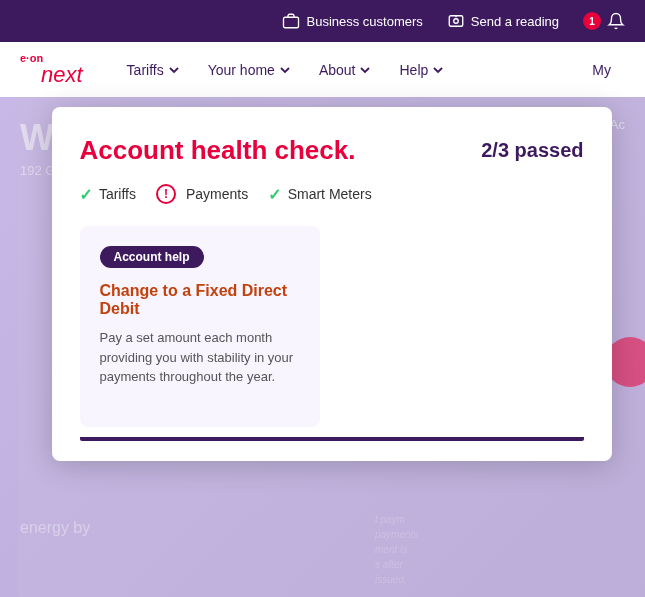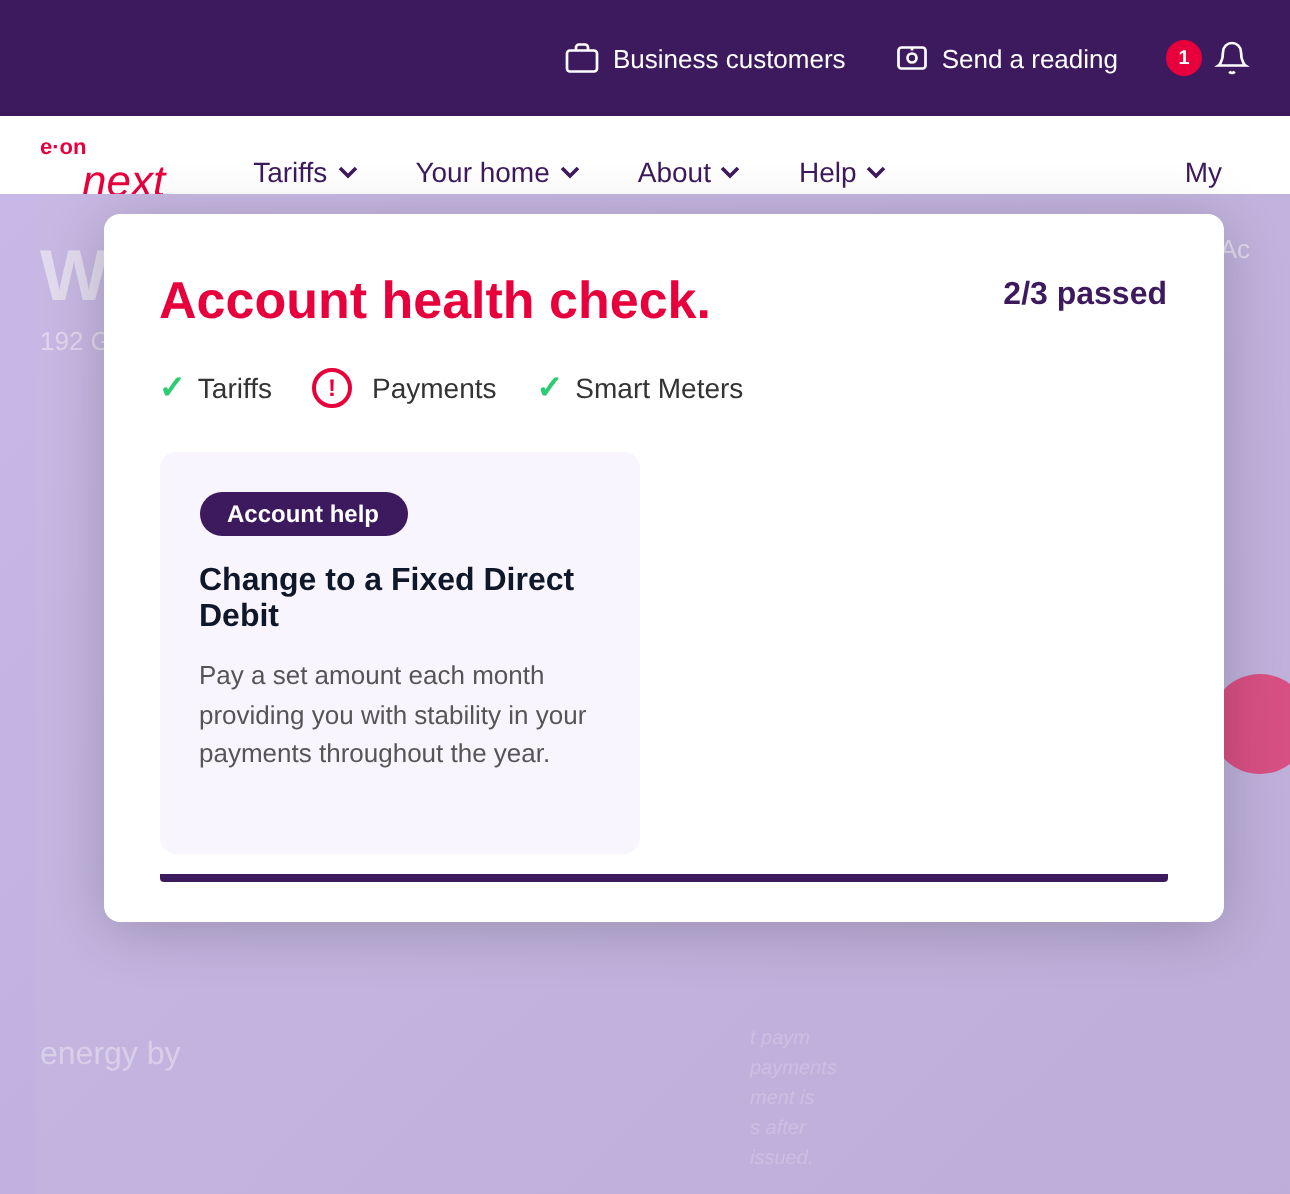--- a/index.html
+++ b/index.html
@@ -8,21 +8,21 @@
       width: 645px;
       height: 597px;
       overflow: hidden;
       position: relative;
       background: #f0eef5;
     }
 
     
     .top-bar {
       background: #3d1a5e;
-      height: 58px;
+      height: 42px;
       display: flex;
       align-items: center;
       justify-content: flex-end;
       padding: 11px 20px;
       gap: 24px;
     }
     .top-bar-item {
       display: flex;
       align-items: center;
       gap: 6px;
@@ -195,21 +195,21 @@
       align-items: flex-start;
       justify-content: space-between;
       margin-bottom: 18px;
     }
     .modal-title {
       font-size: 26px;
       font-weight: bold;
       color: #e8003d;
     }
     .passed-badge {
-      font-size: 16px;
+      font-size: 20px;
       font-weight: bold;
       color: #3d1a5e;
       white-space: nowrap;
       margin-top: 4px;
     }
     .modal-checks {
       display: flex;
       align-items: center;
       gap: 20px;
       margin-bottom: 22px;
@@ -244,21 +244,21 @@
       border-radius: 20px;
       padding: 4px 14px;
       font-size: 12px;
       font-weight: bold;
       display: inline-block;
       margin-bottom: 14px;
     }
     .card-title {
       font-size: 16px;
       font-weight: bold;
-      color: #0f172a;
+      color: #c2410c;
       margin-bottom: 10px;
     }
     .card-body {
       font-size: 13px;
       color: #555;
       line-height: 1.5;
       margin-bottom: 20px;
     }
     .switch-btn {
       background: #e8003d;

